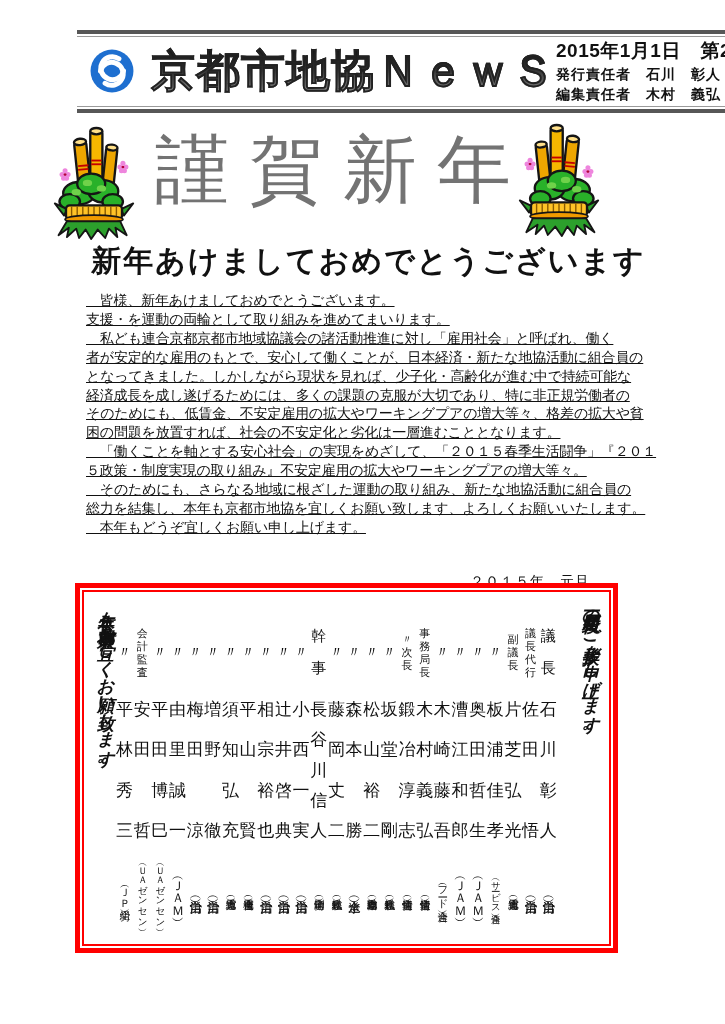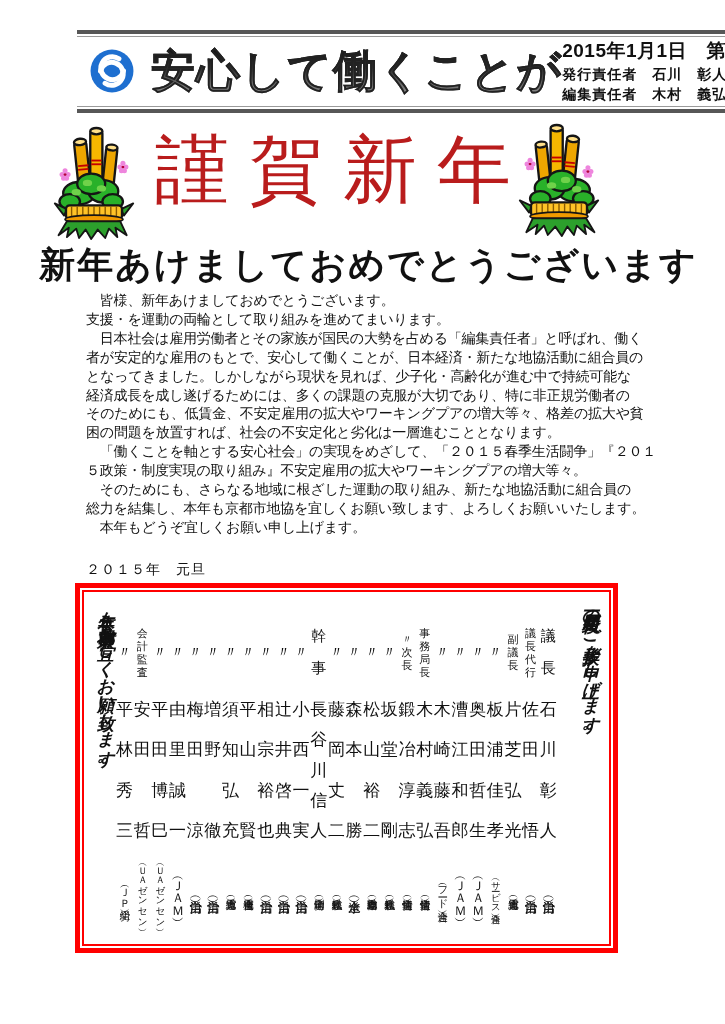--- a/index.html
+++ b/index.html
@@ -27,27 +27,27 @@
   .issue-person{font-size:14px;font-weight:bold;margin-top:2px;letter-spacing:1px;}
 
   
   .kadomatsu{position:absolute;width:84px;height:118px;}
   .kadomatsu.left{left:52px;top:123px;}
   .kadomatsu.right{left:517px;top:120px;transform:scaleX(-1);}
   .big-greeting{position:absolute;left:143px;top:124px;width:400px;text-align:center;
                 font-size:74px;font-weight:normal;letter-spacing:20px;line-height:1.25;
                 white-space:nowrap;}
   .subheading{position:absolute;left:12px;right:0;top:241px;text-align:center;
-              font-size:36px;font-weight:bold;letter-spacing:2px;white-space:nowrap;}
+              font-size:30px;font-weight:bold;letter-spacing:2px;white-space:nowrap;}
 
   
   .body-text{position:absolute;left:86px;top:292px;width:534px;
-             font-size:14px;line-height:18.9px;letter-spacing:-0.2px;}
+             font-size:14px;line-height:18.9px;letter-spacing:-0.2px;text-decoration:underline;}
   .body-text .line{white-space:pre;}
-  .date-line{margin-top:2px;padding-right:30px;letter-spacing:1px;}
+  .date-line{margin-top:14px;text-align:right;padding-right:30px;letter-spacing:1px;}
 
   
   .obox{position:absolute;left:75px;top:583px;width:533px;height:360px;border:5px solid #ff0000;}
   .obox-inner{position:absolute;inset:2px;border:2px solid #ff0000;}
   .vgreet{position:absolute;writing-mode:vertical-rl;font-size:17px;letter-spacing:-1px;
           font-style:italic;font-weight:bold;white-space:nowrap;}
   .vgreet.right{top:12px;right:7px;}
   .vgreet.left{top:9px;left:10px;}
   .officers{position:absolute;top:20px;left:32px;width:441px;height:326px;
             display:flex;flex-direction:row-reverse;justify-content:space-between;}
@@ -73,21 +73,21 @@
     <div class="thick"></div>
       <div class="thin"></div>
   </div>
 
   <div class="masthead">
     <svg class="logo" viewBox="0 0 60 60">
       <circle cx="30" cy="30" r="28" fill="#1e6fd0"></circle>
       <path d="M39 14 A 15 15 0 1 0 45 30" stroke="#ffffff" stroke-width="6.5" fill="none" stroke-linecap="round"></path>
       <path d="M21 46 A 15 15 0 1 0 15 30" stroke="#ffffff" stroke-width="6.5" fill="none" stroke-linecap="round"></path>
     </svg>
-    <div class="mast-title">安心して働くことが</div>
+    <div class="mast-title">京都市地協ＮｅｗＳ</div>
     <div class="issue-info">
       <div class="issue-date">2015年1月1日　第26号</div>
       <div class="issue-person">発行責任者　石川　彰人</div>
       <div class="issue-person">編集責任者　木村　義弘</div>
     </div>
   </div>
 
   <div class="rules bottom">
     <div class="thin"></div>
       <div class="thick"></div>
@@ -149,21 +149,21 @@
       <line x1="45" y1="87" x2="45" y2="100"></line>
         <line x1="51" y1="87" x2="51" y2="100"></line>
       <line x1="57" y1="87" x2="57" y2="100"></line>
         <line x1="63" y1="87" x2="63" y2="100"></line>
       <line x1="69" y1="87" x2="69" y2="100"></line>
     </g>
     <ellipse cx="45" cy="101" rx="31" ry="4.5" fill="#f09a00" stroke="#151515" stroke-width="2"></ellipse>
     <path d="M16 103 L7 118 L18 110 L16 120 L26 111 L29 121 L36 112 L42 122 L49 112 L57 121 L61 111 L70 120 L68 110 L80 118 L73 103 Z" fill="#2ca02c" stroke="#151515" stroke-width="2" stroke-linejoin="round"></path>
   </svg>
 
-  <div class="big-greeting" style="color:#b91c1c;">謹賀新年</div>
+  <div class="big-greeting" style="color:#737373;">謹賀新年</div>
 
   <svg class="kadomatsu right" viewBox="0 0 90 122">
     <use href="#km"></use>
     <g stroke="#151515" stroke-width="2.5">
       <g transform="rotate(-6 32 42)">
         <rect x="26" y="16" width="13" height="54" rx="5" fill="#eda600"></rect>
         <ellipse cx="32.5" cy="18" rx="6.5" ry="3.4" fill="#ffe08a"></ellipse>
       </g>
       <rect x="41" y="4" width="13" height="66" rx="5" fill="#f6b700"></rect>
       <ellipse cx="47.5" cy="6.5" rx="6.5" ry="3.4" fill="#ffe08a"></ellipse>
@@ -224,21 +224,21 @@
 
   <div class="subheading">新年あけましておめでとうございます</div>
 
   <div class="body-text">
 
       <div class="line">　皆様、新年あけましておめでとうございます。</div>
 
 
       <div class="line">支援・を運動の両輪として取り組みを進めてまいります。</div>
 
-      <div class="line">　日本社会は雇用労働者とその家族が国民の大勢を占める「編集責任者」と呼ばれ、働く</div>
+      <div class="line">　私ども連合京都京都市地域協議会の諸活動推進に対し「雇用社会」と呼ばれ、働く</div>
 
       <div class="line">者が安定的な雇用のもとで、安心して働くことが、日本経済・新たな地協活動に組合員の</div>
 
       <div class="line">となってきました。しかしながら現状を見れば、少子化・高齢化が進む中で持続可能な</div>
 
       <div class="line">経済成長を成し遂げるためには、多くの課題の克服が大切であり、特に非正規労働者の</div>
 
       <div class="line">そのためにも、低賃金、不安定雇用の拡大やワーキングプアの増大等々、格差の拡大や貧</div>
 
       <div class="line">困の問題を放置すれば、社会の不安定化と劣化は一層進むこととなります。</div>

